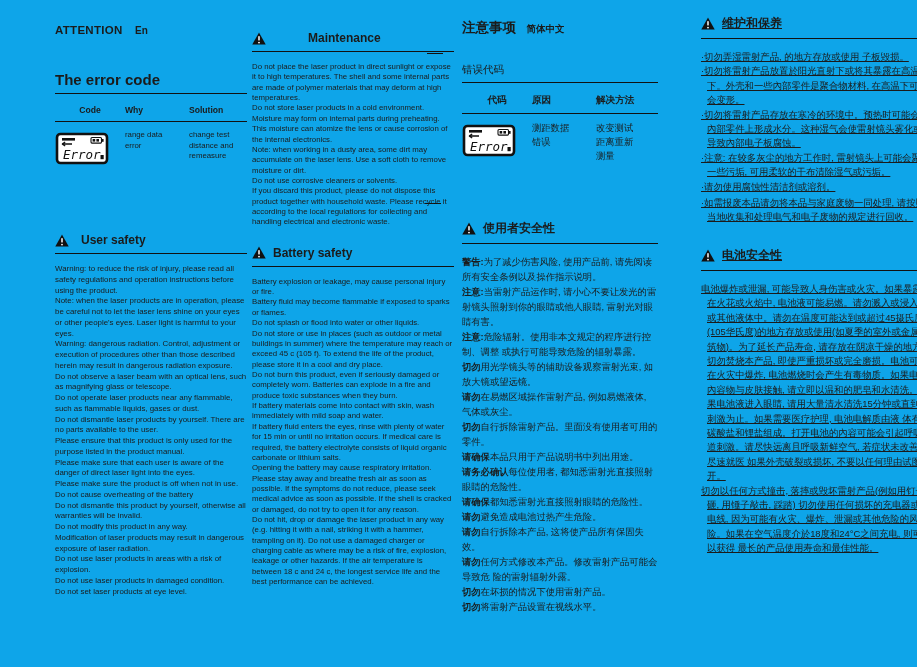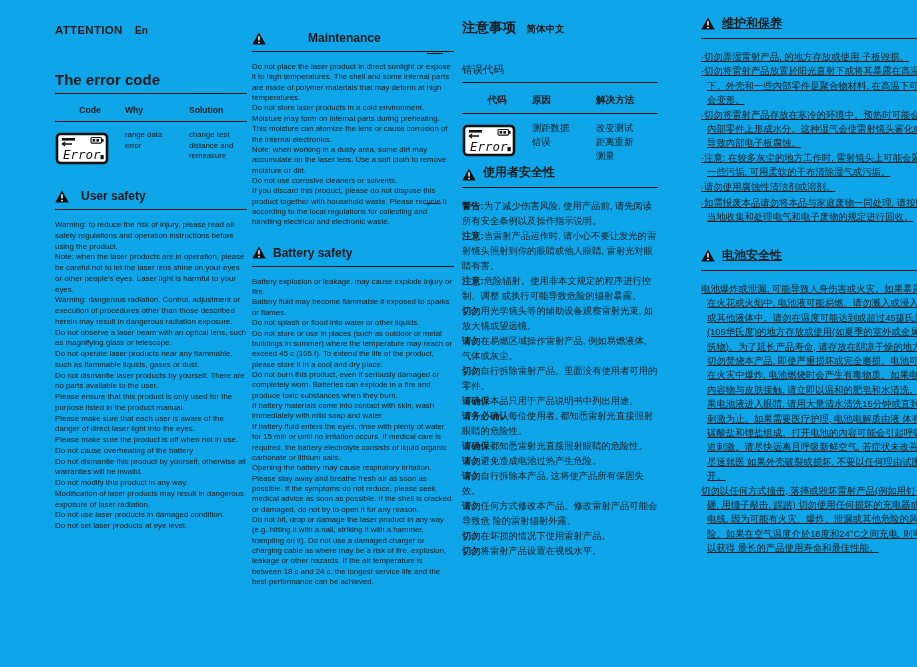--- a/index.html
+++ b/index.html
@@ -43,24 +43,24 @@
   .en-body p{margin:0;}
   .col2 .en-body{font-size:7.8px;line-height:1.33;}
   .zh-body{margin-top:11px;font-size:9.3px;line-height:15px;}
   .zh-body p{margin:0;}
   .zh-body b{font-weight:bold;}
   .col4 .zh-body{font-size:9.4px;line-height:14.4px;}
   .col4 .zh-body p{padding-left:6px;text-indent:-6px;}
   .recycle{margin-top:2px;}
 
   
-  .col1 .sec-head{margin-top:24px;gap:12px;}
+  .col1 .sec-head{margin-top:68px;gap:12px;}
   .col2 .sec-head.first{margin-top:31px;gap:42px;}
   .col2 .sec-head.second{margin-top:18px;}
-  .col3 .sec-head{align-items:flex-end;}
+  .col3 .sec-head{margin-top:56px;}
   .col4 .sec-head.first{margin-top:15px;}
   .col4 .sec-head.second{margin-top:22px;}
 
   .fold-mark{position:absolute;width:16px;border-top:1.5px solid #111;}
   .fm1{left:427px;top:53px;}
   .fm2{left:425px;top:203px;}
 </style>
 </head>
 <body>
 
@@ -124,20 +124,21 @@
         <p>Do not observe a laser beam with an optical lens, such as magnifying glass or telescope.</p>
         <p>Do not operate laser products near any flammable, such as flammable liquids, gases or dust.</p>
         <p>Do not dismantle laser products by yourself. There are no parts available to the user.</p>
         <p>Please ensure that this product is only used for the purpose listed in the product manual.</p>
         <p>Please make sure that each user is aware of the danger of direct laser light into the eyes.</p>
         <p>Please make sure the product is off when not in use.</p>
         <p>Do not cause overheating of the battery</p>
         <p>Do not dismantle this product by yourself, otherwise all warranties will be invalid.</p>
         <p>Do not modify this product in any way.</p>
         <p>Modification of laser products may result in dangerous exposure of laser radiation.</p>
+        <p>Do not use laser products in areas with a risk of explosion.</p>
         <p>Do not use laser products in damaged condition.</p>
         <p>Do not set laser products at eye level.</p>
       </div>
   </div>
 
   <div class="col col2">
     <div class="sec-head first">
       <svg class="warn" width="14" height="13" viewBox="0 0 26 24">
         <path d="M13 1 L25.5 23 H0.5 Z" fill="#111"></path>
         <rect x="11.6" y="7.5" width="2.8" height="8.4" rx="1.3" fill="#fff"></rect>
@@ -155,21 +156,21 @@
 
     <div class="sec-head second">
       <svg class="warn" width="14" height="13" viewBox="0 0 26 24">
         <path d="M13 1 L25.5 23 H0.5 Z" fill="#111"></path>
         <rect x="11.6" y="7.5" width="2.8" height="8.4" rx="1.3" fill="#fff"></rect>
         <circle cx="13" cy="19.6" r="1.7" fill="#fff"></circle>
       </svg>
       <span>Battery safety</span>
     </div>
     <div class="en-body">
-        <p>Battery explosion or leakage, may cause explode injury or fire.</p>
+        <p>Battery explosion or leakage, may cause personal injury or fire.</p>
         <p>Battery fluid may become flammable if exposed to sparks or flames.</p>
         <p>Do not splash or flood into water or other liquids.</p>
         <p>Do not store or use in places (such as outdoor or metal buildings in summer) where the temperature may reach or exceed 45 c (105 f). To extend the life of the product, please store it in a cool and dry place.</p>
         <p>Do not burn this product, even if seriously damaged or completely worn. Batteries can explode in a fire and produce toxic substances when they burn.</p>
         <p>If battery materials come into contact with skin, wash immediately with mild soap and water.</p>
         <p>If battery fluid enters the eyes, rinse with plenty of water for 15 min or until no irritation occurs. If medical care is required, the battery electrolyte consists of liquid organic carbonate or lithium salts.</p>
         <p>Opening the battery may cause respiratory irritation. Please stay away and breathe fresh air as soon as possible. If the symptoms do not reduce, please seek medical advice as soon as possible. If the shell is cracked or damaged, do not try to open it for any reason.</p>
         <p>Do not hit, drop or damage the laser product in any way (e.g.  hitting it with a nail, striking it with a hammer, trampling on it). Do not use a damaged charger or charging cable as where may be a risk of fire, explosion, leakage or other hazards. If the air temperature is between 18 c and 24 c, the longest service life and the best performance can be achieved.</p>
       </div>
   </div>

